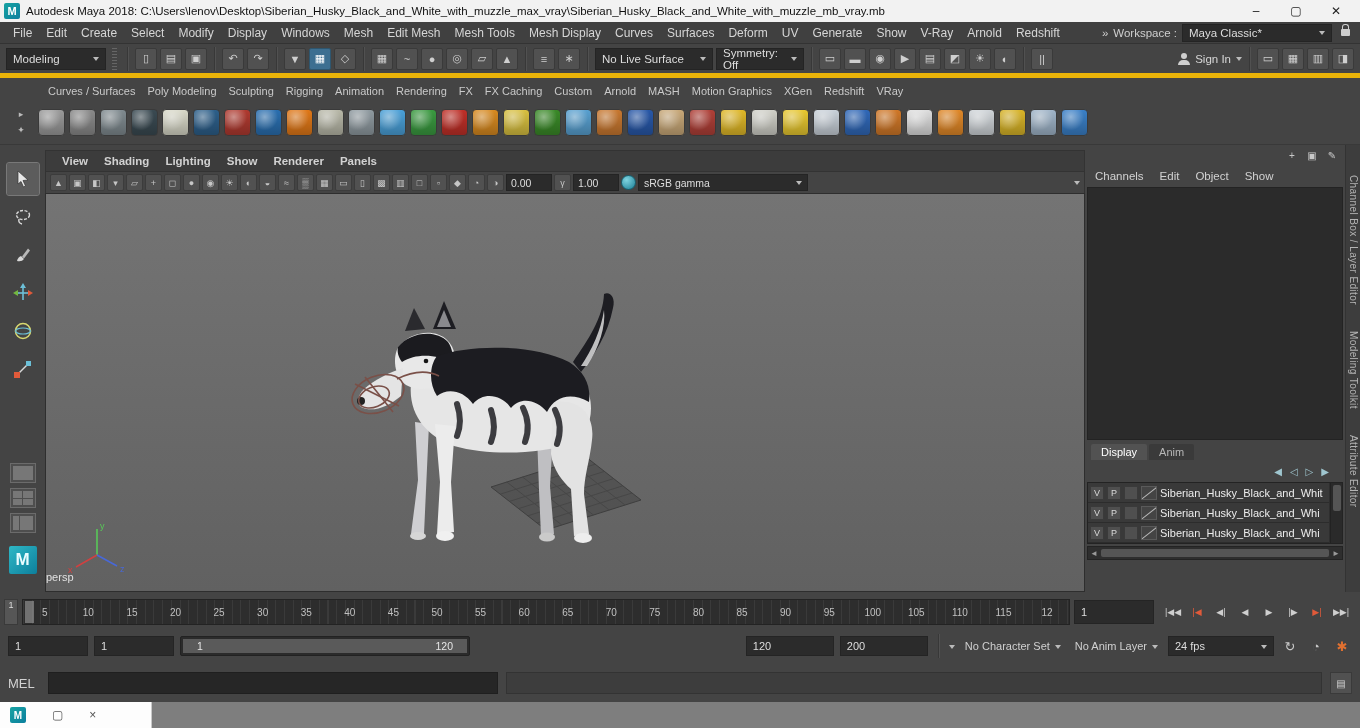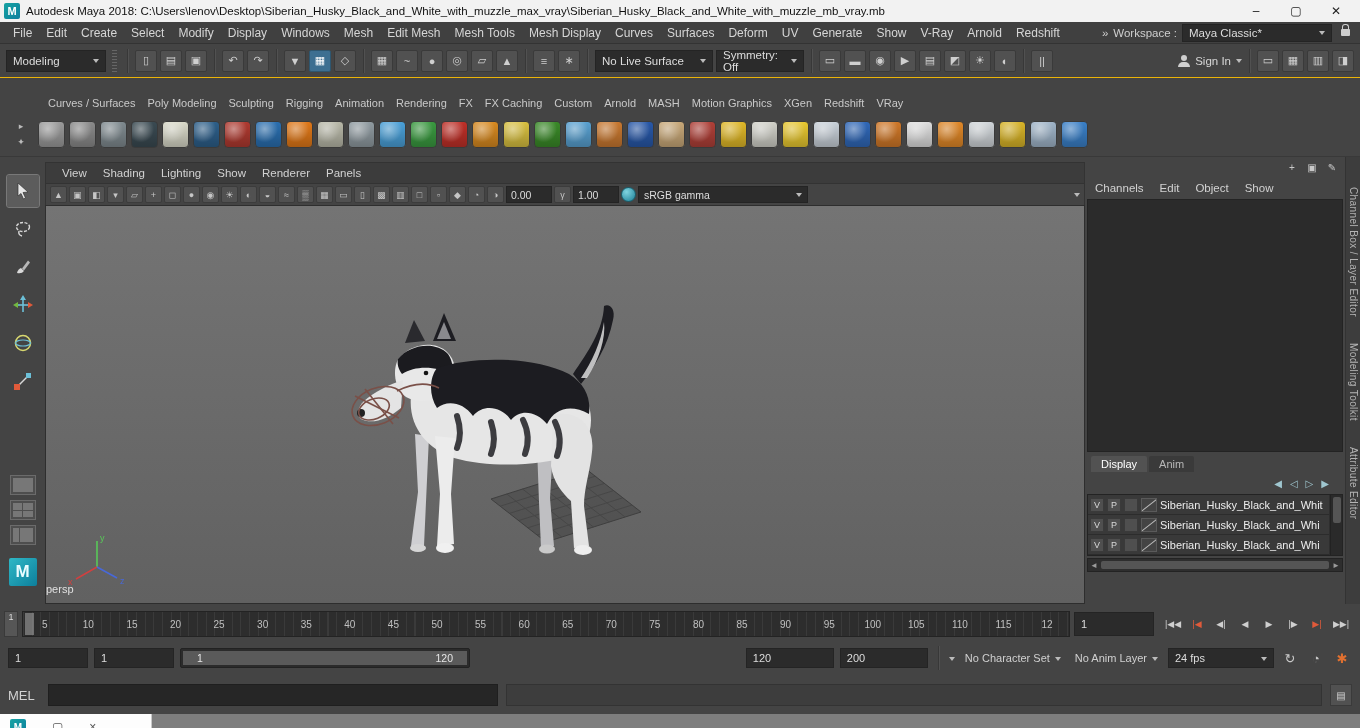--- a/index.html
+++ b/index.html
@@ -24,39 +24,39 @@
   .ws-area { margin-left:auto; display:flex; align-items:center; color:#cfcfcf; font-size:11.5px; gap:5px; }
   .ws-box { background:#2b2b2b; border:1px solid #242424; padding:2px 6px; width:150px;
     display:flex; align-items:center; justify-content:space-between; color:#ddd; }
   .caret { width:0; height:0; border:3.5px solid transparent; border-top:4.5px solid #bbb; margin-top:4px; }
   .lock { width:9px; height:7px; background:#cfcfcf; position:relative; border-radius:1px; margin:0 4px; }
   .lock::before { content:""; position:absolute; top:-5px; left:1px; width:5px; height:5px;
     border:1.5px solid #cfcfcf; border-bottom:none; border-radius:3px 3px 0 0; }
 
   
   .toolbar { height:34px; background:#444; display:flex; align-items:center; padding:0 6px;
-    border-bottom:1px solid #eab308; gap:3px; }
+    border-bottom:5px solid #eab308; gap:3px; }
   .dropdown { background:#2b2b2b; border:1px solid #242424; color:#ddd; font-size:11.5px;
     height:22px; display:flex; align-items:center; justify-content:space-between; padding:0 6px; }
   .dd-modeset { width:100px; }
   .handle { width:5px; height:22px; margin:0 3px;
     background:repeating-linear-gradient(0deg,#666 0 1px,transparent 1px 3px); }
   .sep { width:1px; height:24px; background:#383838; box-shadow:1px 0 0 #515151; margin:0 4px; }
   .tb-icon { width:22px; height:22px; background:#515151; border:1px solid #3a3a3a; border-radius:2px;
     color:#cfcfcf; font-size:11px; display:flex; align-items:center; justify-content:center; }
   .tb-icon.active { background:#3d6f91; border-color:#2e566f; color:#fff; }
   .signin { margin-left:auto; display:flex; align-items:center; gap:5px; color:#d6d6d6; font-size:11.5px; }
   .person { width:12px; height:12px; position:relative; }
   .person::before { content:""; position:absolute; top:0; left:3px; width:6px; height:6px;
     border-radius:50%; background:#cfcfcf; }
   .person::after { content:""; position:absolute; bottom:0; left:0; width:12px; height:5px;
     border-radius:6px 6px 0 0; background:#cfcfcf; }
 
   
-  .shelf-tabs { height:22px; background:#444; display:flex; align-items:flex-end; padding:0 4px 0 42px;margin-top:12px; }
+  .shelf-tabs { height:22px; background:#444; display:flex; align-items:flex-end; padding:0 4px 0 42px; }
   .shelf-tab { color:#c9c9c9; font-size:11px; padding:3px 6px; white-space:nowrap; }
   .shelf-row { height:45px; background:#444; display:flex; align-items:center; padding:0 4px;
     border-bottom:1px solid #393939; }
   .shelf-left { width:34px; display:flex; flex-direction:column; gap:4px; align-items:center; }
   .mini-ctl { width:16px; height:12px; color:#bbb; font-size:9px; display:flex; align-items:center; justify-content:center; }
   .shelf-icons { display:flex; gap:4px; }
   .shelf-icon { width:27px; height:27px; border-radius:4px; border:1px solid #3a3a3a;
     background-image:radial-gradient(circle at 35% 28%, rgba(255,255,255,.45), rgba(255,255,255,0) 55%),
       linear-gradient(rgba(0,0,0,0), rgba(0,0,0,.25)); }
 
@@ -70,21 +70,21 @@
   .layout-btn { width:26px; height:20px; border:1px solid #6b6b6b; background:#4e4e4e; display:grid; gap:1px; padding:2px; }
   .lb1 { grid-template-columns:1fr; } .lb4 { grid-template-columns:1fr 1fr; }
   .lb2 { grid-template-columns:1fr 2fr; }
   .layout-btn span { background:#777; }
   .maya-logo { margin-top:8px; width:28px; height:28px; background:linear-gradient(135deg,#2fb8c6,#0d7f9c);
     color:#eafcff; font-weight:bold; font-size:17px; display:flex; align-items:center; justify-content:center; border-radius:2px; }
 
   
   .viewport { flex:1; display:flex; flex-direction:column; padding-top:5px; }
   .vp-menus { height:21px; background:#3c3c3c; display:flex; align-items:center; padding:0 8px; border:1px solid #333; border-bottom:none; }
-  .vp-menu-item { color:#d2d2d2; font-size:11.5px; padding:2px 8px; }
+  .vp-menu-item { color:#d2d2d2; font-size:11.5px; padding:2px 8px;font-weight:bold; }
   .vp-toolbar { height:22px; background:#444; display:flex; align-items:center; padding:0 4px; gap:2px;
     border:1px solid #333; border-bottom:none; }
   .vp-icon { width:17px; height:17px; background:#515151; border:1px solid #3c3c3c; border-radius:2px;
     color:#c6c6c6; font-size:9px; display:flex; align-items:center; justify-content:center; }
   .vp-field { width:46px; height:17px; background:#2b2b2b; border:1px solid #242424; color:#ddd;
     font-size:10.5px; display:flex; align-items:center; padding:0 4px; }
   .srgb-toggle { width:15px; height:15px; border-radius:50%; background:radial-gradient(circle at 35% 30%, #7fd4e0, #1d7f96); border:1px solid #17606f; }
   .srgb-box { width:170px; height:17px; background:#2b2b2b; border:1px solid #242424; color:#ddd; font-size:10.5px;
     display:flex; align-items:center; justify-content:space-between; padding:0 5px; }
   .vp-canvas { flex:1; position:relative; border:1px solid #2e2e2e;

